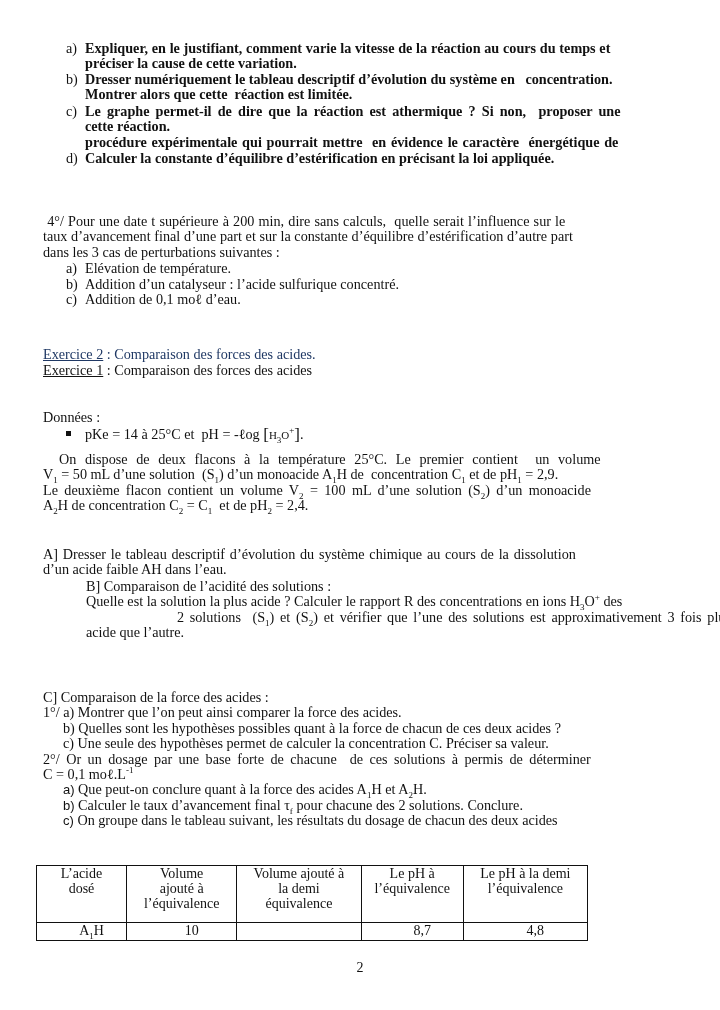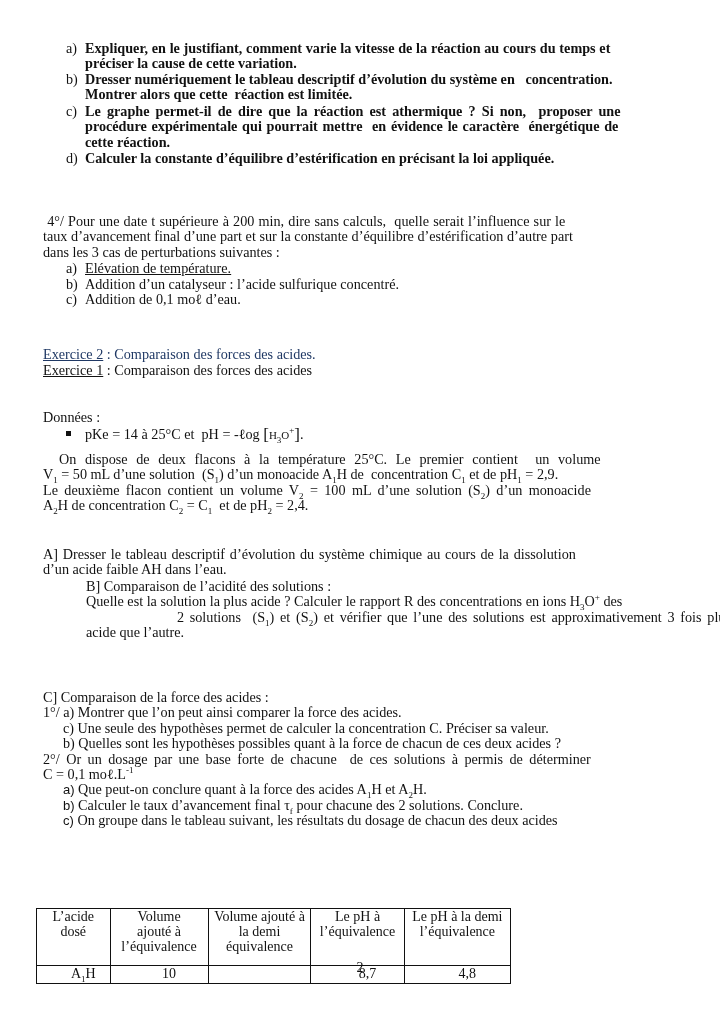--- a/index.html
+++ b/index.html
@@ -12,22 +12,22 @@
   .abs { position: absolute; }
   .line { white-space: nowrap; }
   .item { position: absolute; }
   .lbl { position: absolute; left: 0; top: 0; }
   .txt { text-align: justify; font-weight: bold; }
   .blue { color: #1f3864; }
   u { text-decoration: underline; }
   sub, sup { font-size: 9px; line-height: 0; }
   .sans { font-family: "Liberation Sans", "DejaVu Sans", sans-serif; font-size: 13px; }
   table.res {
-    position: absolute; left: 36px; top: 865px; width: 475px;
-    border-collapse: collapse; font-size: 14px; line-height: 15px; margin-top: 43px;
+    position: absolute; left: 36px; top: 865px; width: 552px;
+    border-collapse: collapse; font-size: 14px; line-height: 15px;
   }
   table.res td, table.res th {
     border: 1.3px solid #111; text-align: center; vertical-align: top;
     font-weight: normal; padding: 0 2px;
   }
   table.res th { height: 56px; }
   table.res td { height: 17px; padding-top: 0; padding-left: 22px; }
   .bullet {
     display: inline-block; width: 5px; height: 5px; background: #111;
     vertical-align: middle; margin-right: 14px; position: relative; top: -2px;
@@ -52,39 +52,39 @@
     <span class="lbl">b)</span>
     <div class="txt" style="margin-left:19px;">
       <div class="line" style="white-space:pre;">Dresser numériquement le tableau descriptif d’évolution du système en   concentration.</div>
       <div class="line" style="white-space:pre;">Montrer alors que cette  réaction est limitée.</div>
     </div>
   </div>
   <div class="item" style="left:66px; top:104px; width:620px;">
     <span class="lbl">c)</span>
     <div class="txt" style="margin-left:19px;">
       <div class="line" style="white-space:pre; word-spacing:2.6px;">Le graphe permet-il de dire que la réaction est athermique ? Si non,  proposer une</div>
+      <div class="line">cette réaction.</div>
       <div class="line" style="white-space:pre; word-spacing:1.2px;">procédure expérimentale qui pourrait mettre  en évidence le caractère  énergétique de</div>
-      <div class="line">cette réaction.</div>
     </div>
   </div>
   <div class="item" style="left:66px; top:151px; width:620px;">
     <span class="lbl">d)</span>
     <div class="txt" style="margin-left:19px;">
       <div class="line">Calculer la constante d’équilibre d’estérification en précisant la loi appliquée.</div>
     </div>
   </div>
 
   <div class="abs" style="left:43px; top:214px; width:645px;">
     <div class="line" style="white-space:pre; word-spacing:0.6px;"> 4°/ Pour une date t supérieure à 200 min, dire sans calculs,  quelle serait l’influence sur le</div>
     <div class="line" style="word-spacing:0.1px;">taux d’avancement final d’une part et sur la constante d’équilibre d’estérification d’autre part</div>
     <div class="line">dans les 3 cas de perturbations suivantes :</div>
   </div>
   <div class="item" style="left:66px; top:261px; width:600px;">
     <span class="lbl">a)</span>
-    <span style="margin-left:19px;text-decoration:underline;">Elévation de température.</span>
+    <span style="margin-left:19px;">Elévation de température.</span>
   </div>
   <div class="item" style="left:66px; top:277px; width:600px;">
     <span class="lbl">b)</span>
     <span style="margin-left:19px;">Addition d’un catalyseur : l’acide sulfurique concentré.</span>
   </div>
   <div class="item" style="left:66px; top:292px; width:600px;">
     <span class="lbl">c)</span>
     <span style="margin-left:19px;">Addition de 0,1 moℓ d’eau.</span>
   </div>
 
@@ -115,22 +115,22 @@
   <div class="abs" style="left:43px; top:579px; width:645px;margin-left:43px;">
     <div class="line">B] Comparaison de l’acidité des solutions :</div>
     <div class="line" style="white-space:pre;"><span>Quelle est la solution la plus acide ? Calculer le rapport R des concentrations en ions H</span><sub>3</sub><span>O</span><sup>+</sup><span> des</span></div>
     <div class="line" style="white-space:pre; word-spacing:2.2px;text-align:right;"><span>2 solutions  (S</span><sub>1</sub><span>) et (S</span><sub>2</sub><span>) et vérifier que l’une des solutions est approximativement 3 fois plus</span></div>
     <div class="line">acide que l’autre.</div>
   </div>
 
   <div class="abs" style="left:43px; top:690px; width:645px;">
     <div class="line">C] Comparaison de la force des acides :</div>
     <div class="line">1°/ a) Montrer que l’on peut ainsi comparer la force des acides.</div>
+    <div class="line" style="padding-left:20px;">b) Quelles sont les hypothèses possibles quant à la force de chacun de ces deux acides ?</div>
     <div class="line" style="padding-left:20px;">c) Une seule des hypothèses permet de calculer la concentration C. Préciser sa valeur.</div>
-    <div class="line" style="padding-left:20px;">b) Quelles sont les hypothèses possibles quant à la force de chacun de ces deux acides ?</div>
     <div class="line" style="white-space:pre; word-spacing:2.9px;">2°/ Or un dosage par une base forte de chacune  de ces solutions à permis de déterminer</div>
     <div class="line"><span>C = 0,1 moℓ.L</span><sup>-1</sup></div>
     <div class="line" style="padding-left:20px;"><span class="sans">a)</span><span> Que peut-on conclure quant à la force des acides A</span><sub>1</sub><span>H et A</span><sub>2</sub><span>H.</span></div>
     <div class="line" style="padding-left:20px;"><span class="sans">b)</span><span> Calculer le taux d’avancement final τ</span><sub>f</sub><span> pour chacune des 2 solutions. Conclure.</span></div>
     <div class="line" style="padding-left:20px;"><span class="sans">c)</span><span> On groupe dans le tableau suivant, les résultats du dosage de chacun des deux acides</span></div>
   </div>
 
   <table class="res">
     <colgroup>
       <col style="width:99px;">

